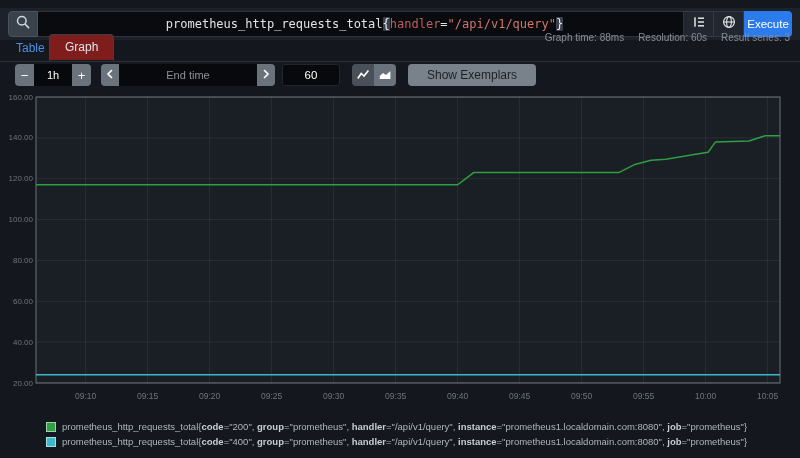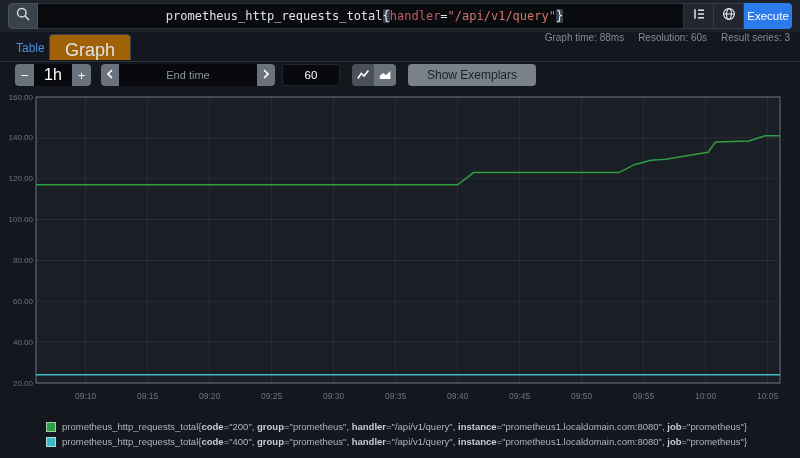--- a/index.html
+++ b/index.html
@@ -3,54 +3,54 @@
 <meta charset="utf-8">
 <style>
   html,body{margin:0;padding:0;}
   body{
     width:800px;height:458px;overflow:hidden;position:relative;
     background:#14171d;
     font-family:"Liberation Sans", sans-serif;
     -webkit-font-smoothing:antialiased;
   }
   
-  .navbar{position:absolute;top:0;left:0;right:0;height:32px;background:#1d222a;}
+  .navbar{position:absolute;top:8px;left:0;right:0;height:32px;background:#1d222a;}
   .query-group{position:absolute;top:3px;left:8px;right:8px;height:26px;display:flex;}
   .qg-box{height:26px;box-sizing:border-box;display:flex;align-items:center;justify-content:center;}
   .search-btn{width:30px;background:#39414b;border:1px solid #4a525c;border-radius:4px 0 0 4px;cursor:pointer;}
   .cm-input{flex:1;background:#090b0f;border:1px solid #2e343d;border-left:none;
     font-family:"DejaVu Sans Mono", monospace;font-size:12px;color:#dfe3e8;
     display:flex;align-items:center;padding-left:8px;white-space:pre;cursor:text;}
   .cm-label{color:#bd5f5f;}
   .cm-string{color:#d1766b;}
   .cm-brace{color:#e8ebef;}
   .cm-brace.hl{background:#3a414d;border-radius:1px;}
   .icon-btn{width:30px;background:#22272f;border:1px solid #353b44;border-left:none;cursor:pointer;}
   .execute-btn{width:48px;background:#2c7bec;color:#fff;font-size:11.5px;border:none;
     border-radius:0 4px 4px 0;display:flex;align-items:center;justify-content:center;cursor:pointer;
     font-family:"Liberation Sans", sans-serif;}
   
   .tabs-row{position:absolute;top:32px;left:0;right:0;height:29px;border-bottom:1px solid #2c323b;}
   .tab-table{position:absolute;left:16px;top:9px;font-size:12px;color:#4a90e2;cursor:pointer;}
   .tab-graph{position:absolute;left:49px;top:2px;height:27px;box-sizing:border-box;
-    background:#a16207;border:1px solid #3a414b;border-bottom:1px solid #14171d;
-    border-radius:4px 4px 0 0;padding:5px 15px 0 15px;font-size:18px;color:#e0e4e9;cursor:pointer;}
+    background:#7f1d1d;border:1px solid #3a414b;border-bottom:1px solid #14171d;
+    border-radius:4px 4px 0 0;padding:5px 15px 0 15px;font-size:12px;color:#e0e4e9;cursor:pointer;}
   .stats{position:absolute;right:10px;top:0px;font-size:10px;color:#848c95;}
   .stats span{margin-left:14px;}
   
   .toolbar{position:absolute;top:64px;left:0;right:0;height:24px;}
   .tb{position:absolute;height:22px;box-sizing:border-box;display:flex;}
   .tb button{height:22px;border:none;cursor:pointer;color:#fff;
     display:flex;align-items:center;justify-content:center;background:#6a727b;
     font-family:"Liberation Sans", sans-serif;}
   .stepper{left:15px;}
   .stepper .dec{width:19px;border-radius:4px 0 0 4px;font-size:13px;}
   .stepper .inc{width:19px;border-radius:0 4px 4px 0;font-size:13px;}
   .range-input{width:34px;background:#07090c;border:none;color:#fff;text-align:center;
-    font-size:16px;font-family:"Liberation Sans", sans-serif;}
+    font-size:11px;font-family:"Liberation Sans", sans-serif;}
   .rangenav{left:101px;border-radius:11px;}
   .rangenav .back{width:18px;border-radius:4px 0 0 4px;}
   .rangenav .fwd{width:18px;border-radius:0 4px 4px 0;}
   .endtime-input{width:134px;background:#07090c;border:none;color:#cfd5db;text-align:center;
     font-size:11px;font-family:"Liberation Sans", sans-serif;}
   .endtime-input::placeholder{color:#8a9199;opacity:1;}
   .res-input{position:absolute;left:282px;width:58px;height:22px;box-sizing:border-box;
     background:#07090c;border:1px solid #21262d;border-radius:3px;color:#fff;text-align:center;
     font-size:11.5px;font-family:"Liberation Sans", sans-serif;}
   .charttype{left:352px;}

